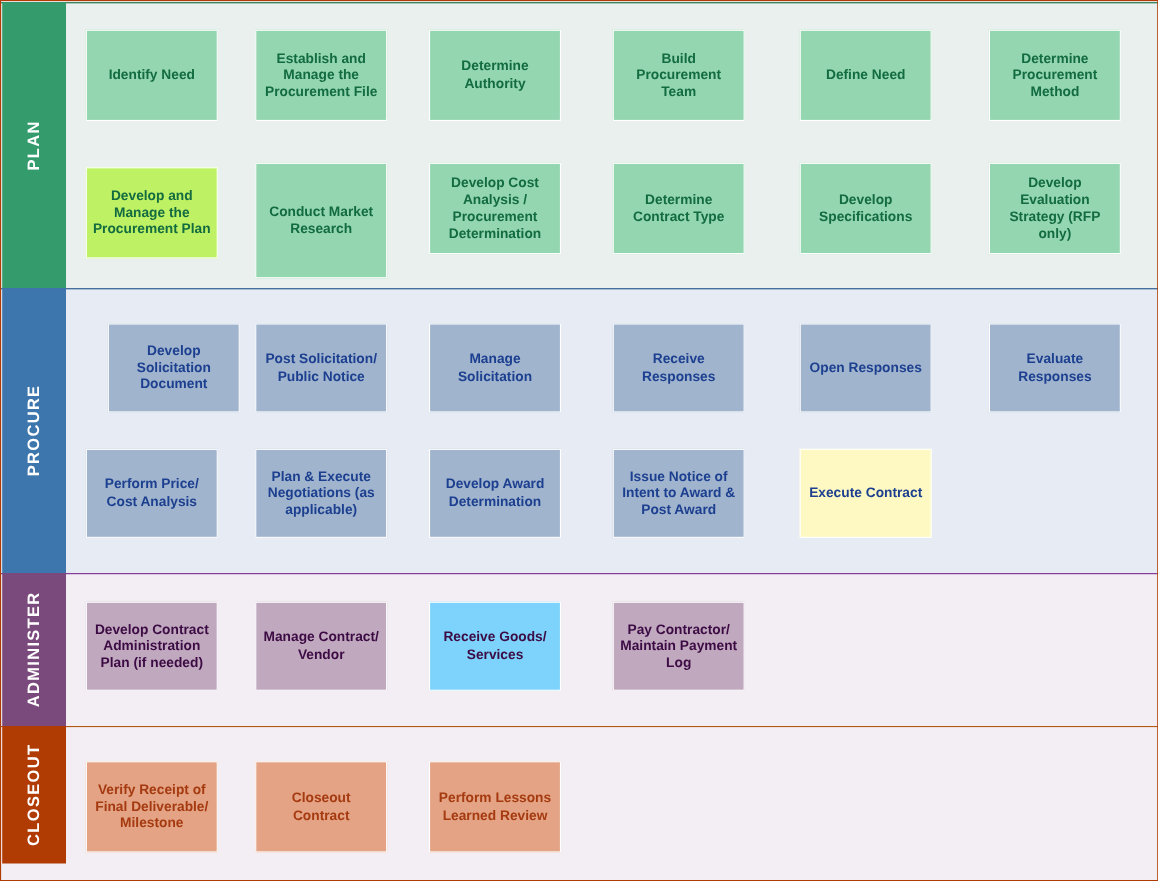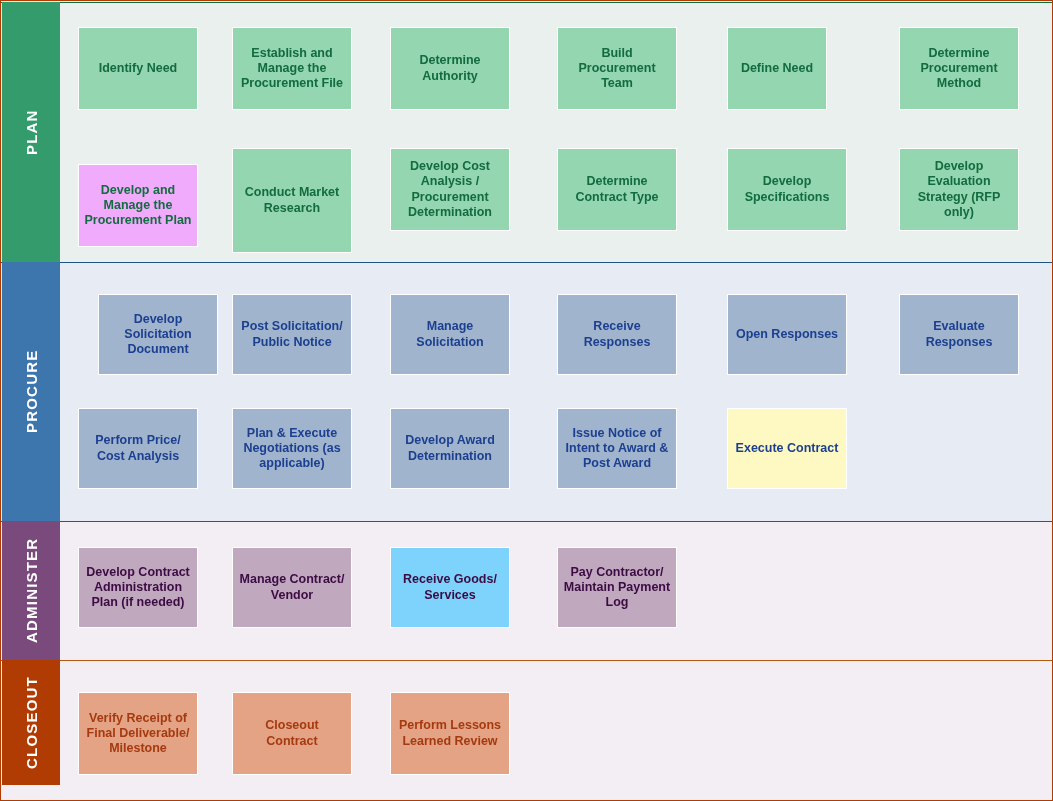--- a/index.html
+++ b/index.html
@@ -90,27 +90,27 @@
     </div>
     <div class="node" style="left: 232px; top: 27px; width: 120px; height: 83px; background: rgb(147, 214, 176); color: rgb(19, 107, 64);">
       <span>Establish and Manage the Procurement File</span>
     </div>
     <div class="node" style="left: 390px; top: 27px; width: 120px; height: 83px; background: rgb(147, 214, 176); color: rgb(19, 107, 64);">
       <span>Determine Authority</span>
     </div>
     <div class="node" style="left: 557px; top: 27px; width: 120px; height: 83px; background: rgb(147, 214, 176); color: rgb(19, 107, 64);">
       <span>Build Procurement Team</span>
     </div>
-    <div class="node" style="left: 727px; top: 27px; width: 100px; height: 83px; background: rgb(147, 214, 176); color: rgb(19, 107, 64);">
+    <div class="node" style="left: 727px; top: 27px; width: 120px; height: 83px; background: rgb(147, 214, 176); color: rgb(19, 107, 64);">
       <span>Define Need</span>
     </div>
     <div class="node" style="left: 899px; top: 27px; width: 120px; height: 83px; background: rgb(147, 214, 176); color: rgb(19, 107, 64);">
       <span>Determine Procurement Method</span>
     </div>
-    <div class="node" style="left: 78px; top: 164px; width: 120px; height: 83px; background: #f0abfc; color: rgb(19, 107, 64);">
+    <div class="node" style="left: 78px; top: 152px; width: 120px; height: 83px; background: #bef264; color: rgb(19, 107, 64);">
       <span>Develop and Manage the Procurement Plan</span>
     </div>
     <div class="node" style="left: 232px; top: 148px; width: 120px; height: 105px; background: rgb(147, 214, 176); color: rgb(19, 107, 64);">
       <span>Conduct Market Research</span>
     </div>
     <div class="node" style="left: 390px; top: 148px; width: 120px; height: 83px; background: rgb(147, 214, 176); color: rgb(19, 107, 64);">
       <span>Develop Cost Analysis / Procurement Determination</span>
     </div>
     <div class="node" style="left: 557px; top: 148px; width: 120px; height: 83px; background: rgb(147, 214, 176); color: rgb(19, 107, 64);">
       <span>Determine Contract Type</span>

